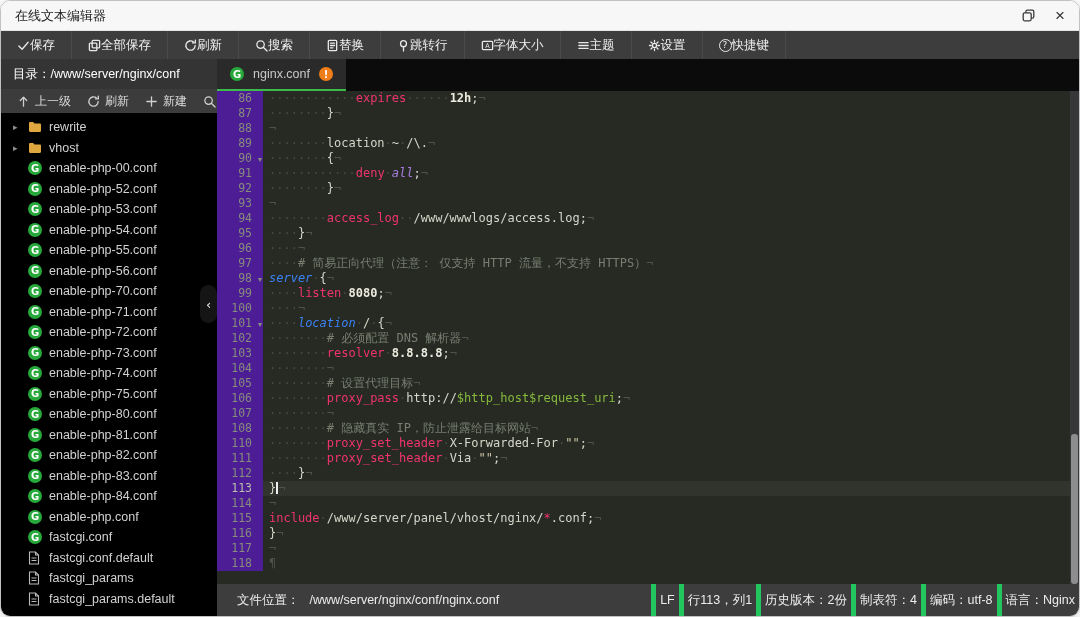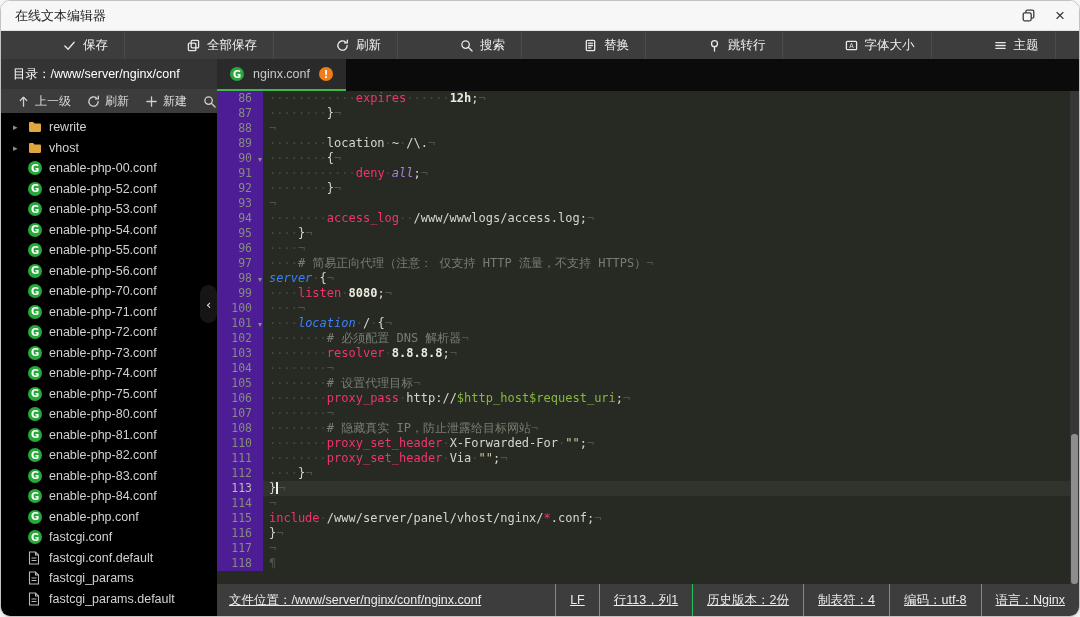--- a/index.html
+++ b/index.html
@@ -8,21 +8,21 @@
 
   
   .titlebar{flex:0 0 30px;background:#f7f7f7;display:flex;align-items:center;padding:0 14px;border-bottom:1px solid #e3e3e3;box-sizing:border-box;}
   .title{font-size:13px;color:#1f1f1f;}
   .wincontrols{margin-left:auto;display:flex;align-items:center;gap:20px;color:#333;}
   .wincontrols svg{display:block;}
   .closex{font-size:17px;color:#333;line-height:1;}
 
   
   .toolbar{flex:0 0 28px;background:#3d3d3d;display:flex;align-items:stretch;}
-  .tb{display:flex;align-items:center;gap:7px;padding:0 16px;color:#f2f2f2;font-size:12.5px;border-right:1px solid #4b4b4b;cursor:default;white-space:nowrap;margin-left:46px;}
+  .tb{display:flex;align-items:center;padding:0 16px;color:#f2f2f2;font-size:12.5px;border-right:1px solid #4b4b4b;cursor:default;white-space:nowrap;}
   .tb .ic{display:flex;align-items:center;color:#e9e9e9;font-family:"DejaVu Sans",sans-serif;font-size:12px;}
   .qmark{width:13px;height:13px;border-radius:50%;border:1px solid #e9e9e9;font-size:9px;display:flex;align-items:center;justify-content:center;box-sizing:border-box;}
 
   
   .main{flex:1;display:flex;position:relative;min-height:0;}
 
   
   .sidebar{flex:0 0 216px;width:216px;background:#000000;display:flex;flex-direction:column;min-height:0;}
   .dirbar{flex:0 0 30px;background:#343434;color:#ffffff;font-size:12.5px;display:flex;align-items:center;padding:0 12px;white-space:nowrap;overflow:hidden;}
   .sideactions{flex:0 0 24px;background:#3c3c3c;display:flex;align-items:center;padding:0 8px;}
@@ -63,22 +63,22 @@
   .s-var{color:#86b93e;}
   .s-str{color:#cdc6a5;}
   .s-mod{color:#a97fe0;font-style:italic;}
   .cursor{display:inline-block;width:2px;height:12px;background:#efefef;vertical-align:-2px;}
 
   .vscroll{position:absolute;top:0;right:0;bottom:0;width:9px;background:#37373a;}
   .vthumb{position:absolute;left:1px;width:7px;border-radius:3px;background:#8d8d90;top:69.5%;height:30.5%;}
 
   
   .statusbar{flex:0 0 32px;background:#3d3d3d;display:flex;align-items:stretch;color:#ececec;font-size:12.5px;}
-  .sleft{display:flex;align-items:center;gap:0;flex:1;padding-left:12px;white-space:nowrap;overflow:hidden;text-decoration:underline;}
-  .sitem{padding:0 14px;border-left:1px solid #22c55e;display:flex;align-items:center;white-space:nowrap;text-decoration:underline;}
+  .sleft{display:flex;align-items:center;gap:10px;flex:1;padding-left:20px;white-space:nowrap;overflow:hidden;}
+  .sitem{padding:0 4px;border-left:5px solid #22c55e;display:flex;align-items:center;white-space:nowrap;}
 </style>
 </head>
 <body>
 
 <div class="window">
 
   <div class="titlebar">
     <span class="title">在线文本编辑器</span>
     <div class="wincontrols">
       <span>

